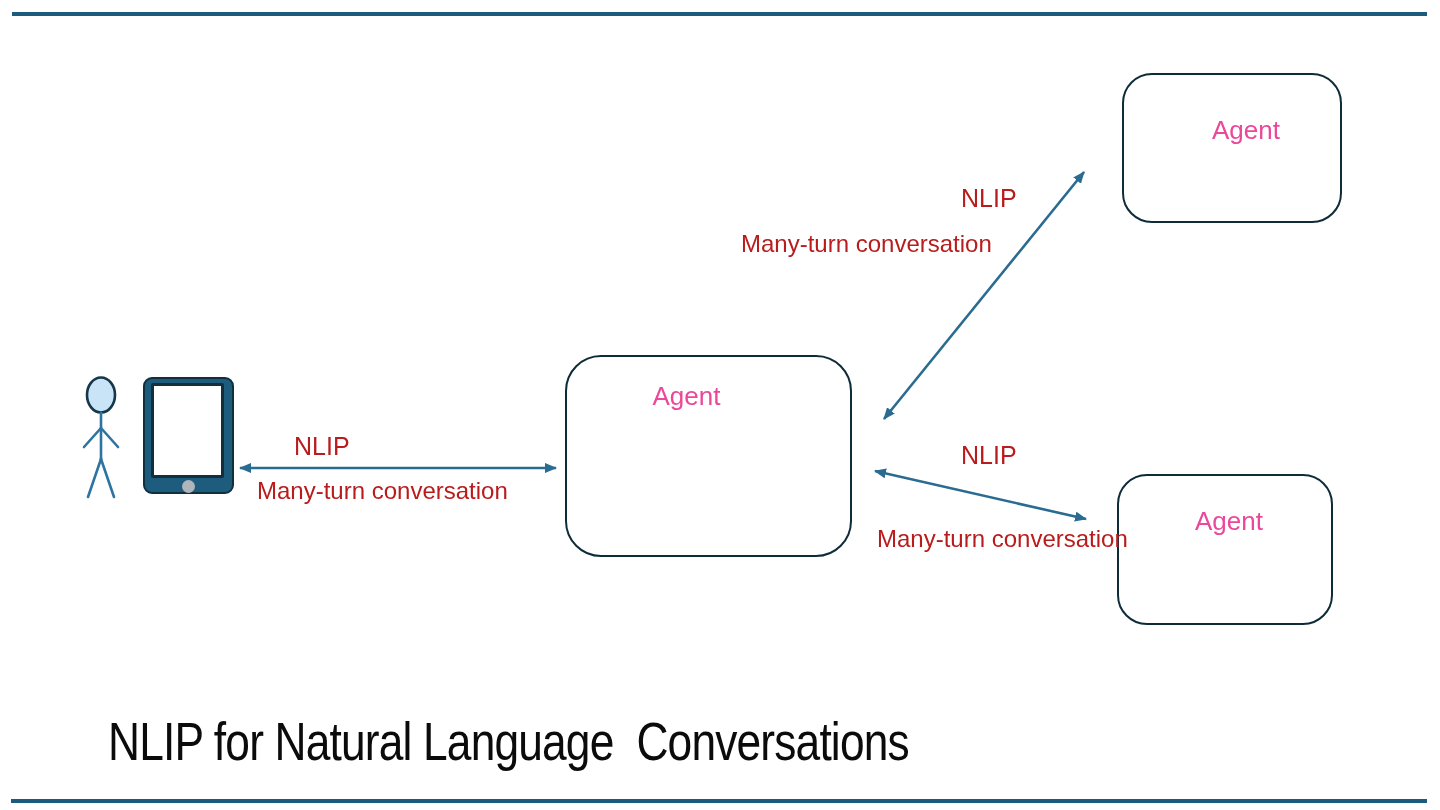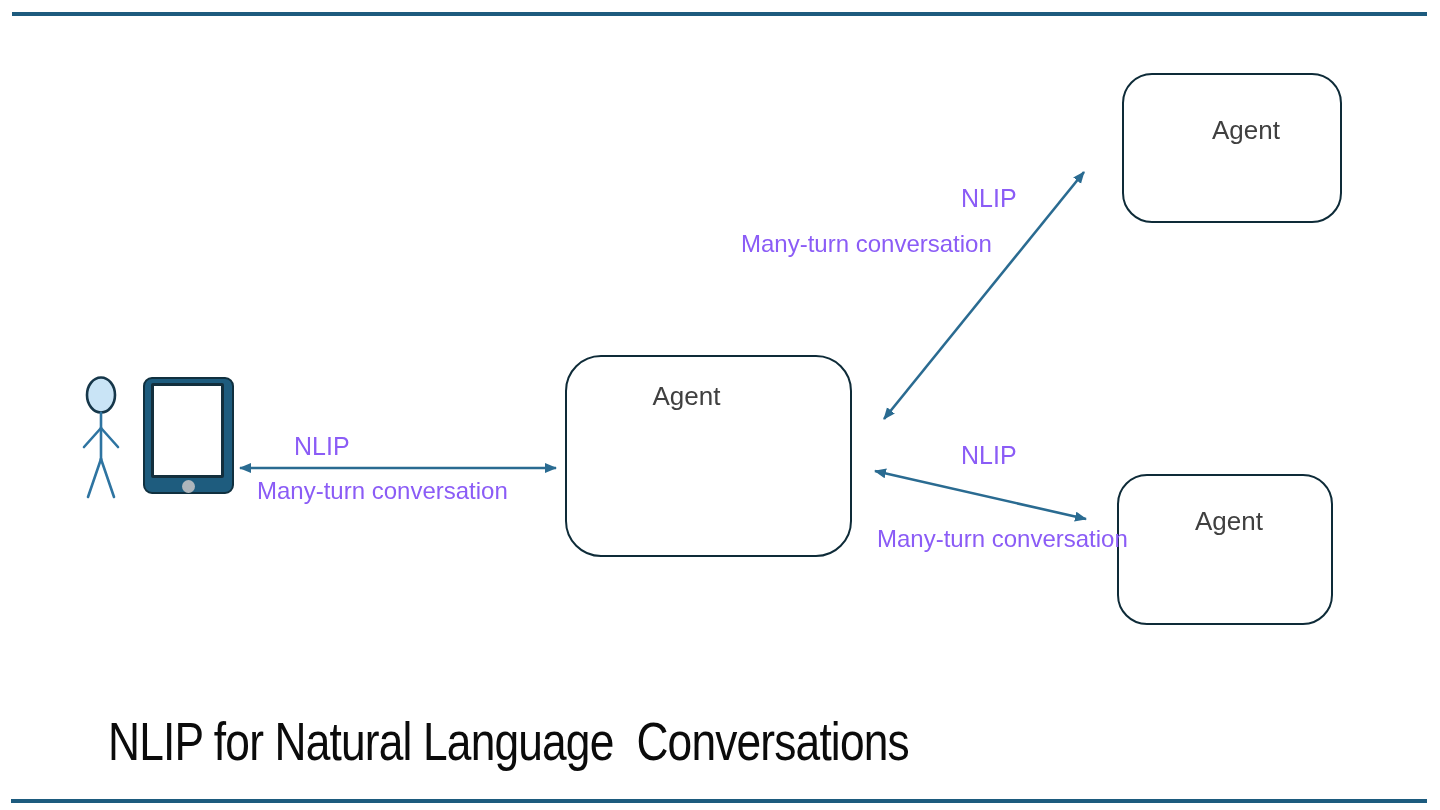--- a/index.html
+++ b/index.html
@@ -7,30 +7,30 @@
   .slide{position:relative;width:1440px;height:810px;background:#ffffff;overflow:hidden;}
 
   .rule{position:absolute;background:#1D5B7E;height:4px;}
   .rule.top{left:12px;top:12px;width:1415px;}
   .rule.bottom{left:11px;top:799px;width:1416px;}
 
   .abs{position:absolute;}
 
   
   .agent-box{position:absolute;background:#ffffff;border:2.5px solid #0E2B38;box-sizing:border-box;}
-  .agent-box .agent-label{position:absolute;left:0;right:0;text-align:center;font-size:26px;color:#404040;margin-left:28px;}
+  .agent-box .agent-label{position:absolute;left:0;right:0;text-align:center;font-size:26px;color:#ec4899;margin-left:28px;}
   #agent-center{left:565px;top:355px;width:287px;height:202px;border-radius:36px;}
   #agent-center .agent-label{top:24px;transform:translateX(-36px);}
   #agent-top-right{left:1122px;top:73px;width:220px;height:150px;border-radius:30px;}
   #agent-top-right .agent-label{top:40px;}
   #agent-bottom-right{left:1117px;top:474px;width:216px;height:151px;border-radius:30px;}
   #agent-bottom-right .agent-label{top:30px;transform:translateX(-10px);}
 
   
-  .lbl{position:absolute;white-space:nowrap;color:#8b5cf6;}
+  .lbl{position:absolute;white-space:nowrap;color:#b91c1c;}
   .lbl.proto{font-size:25px;}
   .lbl.desc{font-size:24px;}
   #lbl-proto-user{left:294px;top:432px;}
   #lbl-desc-user{left:257px;top:477px;}
   #lbl-proto-top{left:961px;top:184px;}
   #lbl-desc-top{left:741px;top:230px;}
   #lbl-proto-bottom{left:961px;top:441px;}
   #lbl-desc-bottom{left:877px;top:525px;}
 
   

